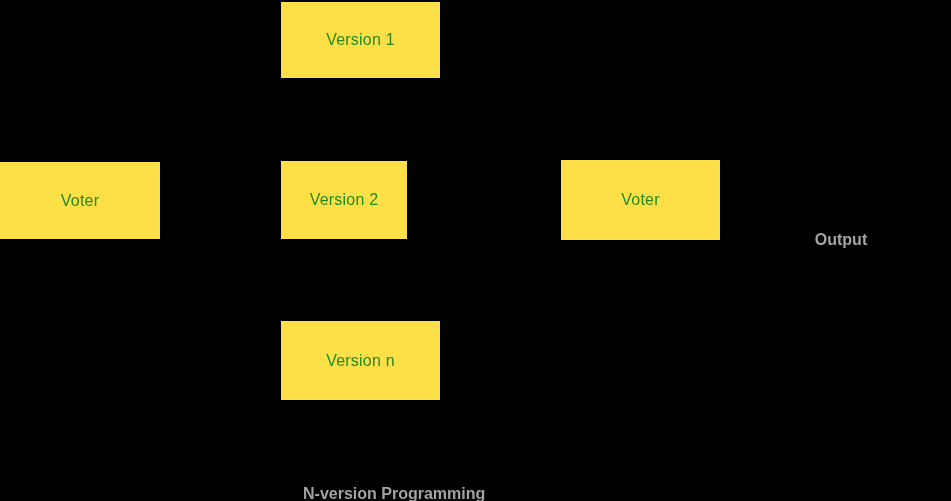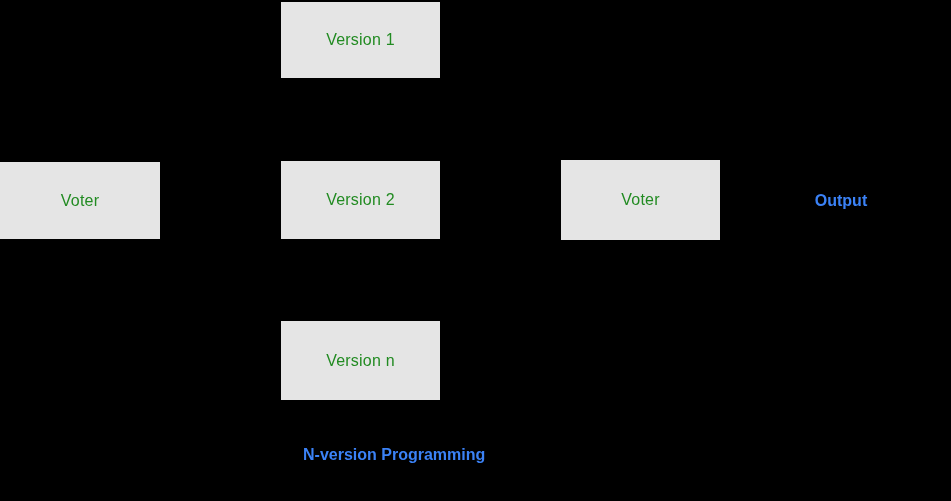--- a/index.html
+++ b/index.html
@@ -9,40 +9,41 @@
   #stage {
     position: relative;
     width: 951px;
     height: 501px;
     background: #000000;
     overflow: hidden;
     font-family: "Liberation Sans", sans-serif;
   }
   .node-box {
     position: absolute;
-    background: #e5e5e5;
+    background: #fde047;
     display: flex;
     align-items: center;
     justify-content: center;
     color: #228B22;
     font-size: 16px;
     font-weight: 400;
     letter-spacing: 0.2px;
   }
   #box-input     { left: 0px;   top: 162px; width: 160px; height: 77px; }
   #box-version1  { left: 281px; top: 2px;   width: 159px; height: 76px; }
-  #box-version2  { left: 281px; top: 161px; width: 159px; height: 78px; }
+  #box-version2  { left: 281px; top: 161px; width: 126px; height: 78px; }
   #box-version-n { left: 281px; top: 321px; width: 159px; height: 79px; }
   #box-voter     { left: 561px; top: 160px; width: 159px; height: 80px; }
   .floating-label {
     position: absolute;
-    color: #3b82f6;
+    color: #a3a3a3;
     font-size: 16px;
     font-weight: 700;
     white-space: nowrap;
+    margin-top: 39px;
   }
   #label-output {
     left: 813px;
     top: 192px;
     width: 56px;
     text-align: center;
   }
   #label-caption {
     left: 303px;
     top: 446px;

